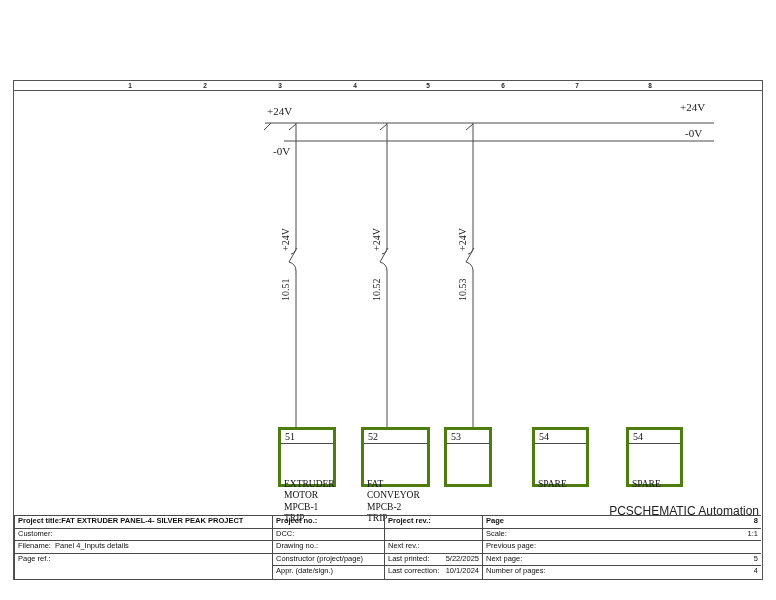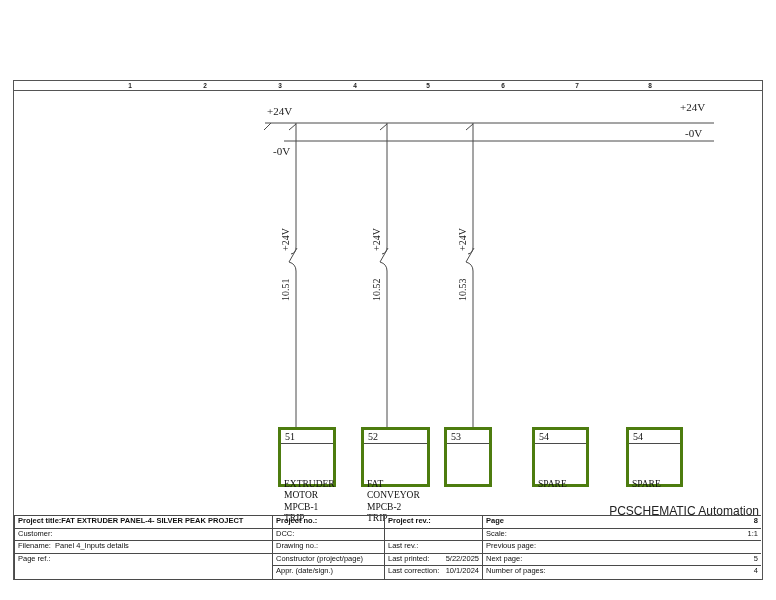--- a/index.html
+++ b/index.html
@@ -165,21 +165,21 @@
           </div>
       </div>
       <div class="col c3">
         <div class="cell">
             <span class="b">Project rev.:</span>
           </div>
         <div class="cell">
             <span></span>
           </div>
         <div class="cell">
-            <span>Last rev.:</span>
+            <span>Next rev.:</span>
           </div>
         <div class="cell">
             <span>Last printed:</span>
             <span class="val">5/22/2025</span>
           </div>
         <div class="cell">
             <span>Last correction:</span>
             <span class="val">10/1/2024</span>
           </div>
       </div>

